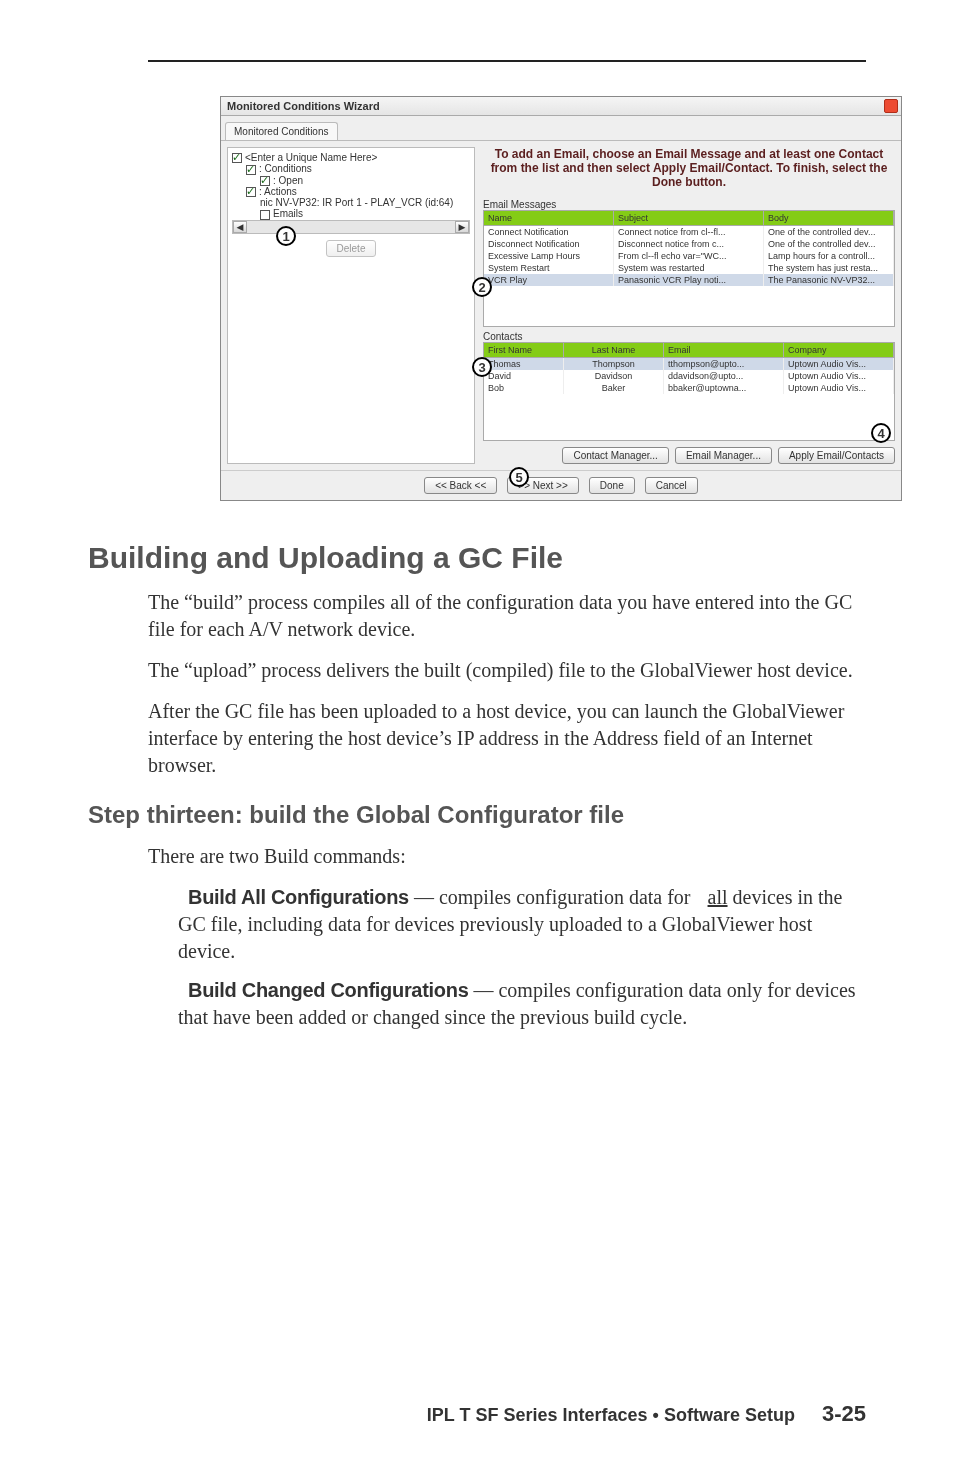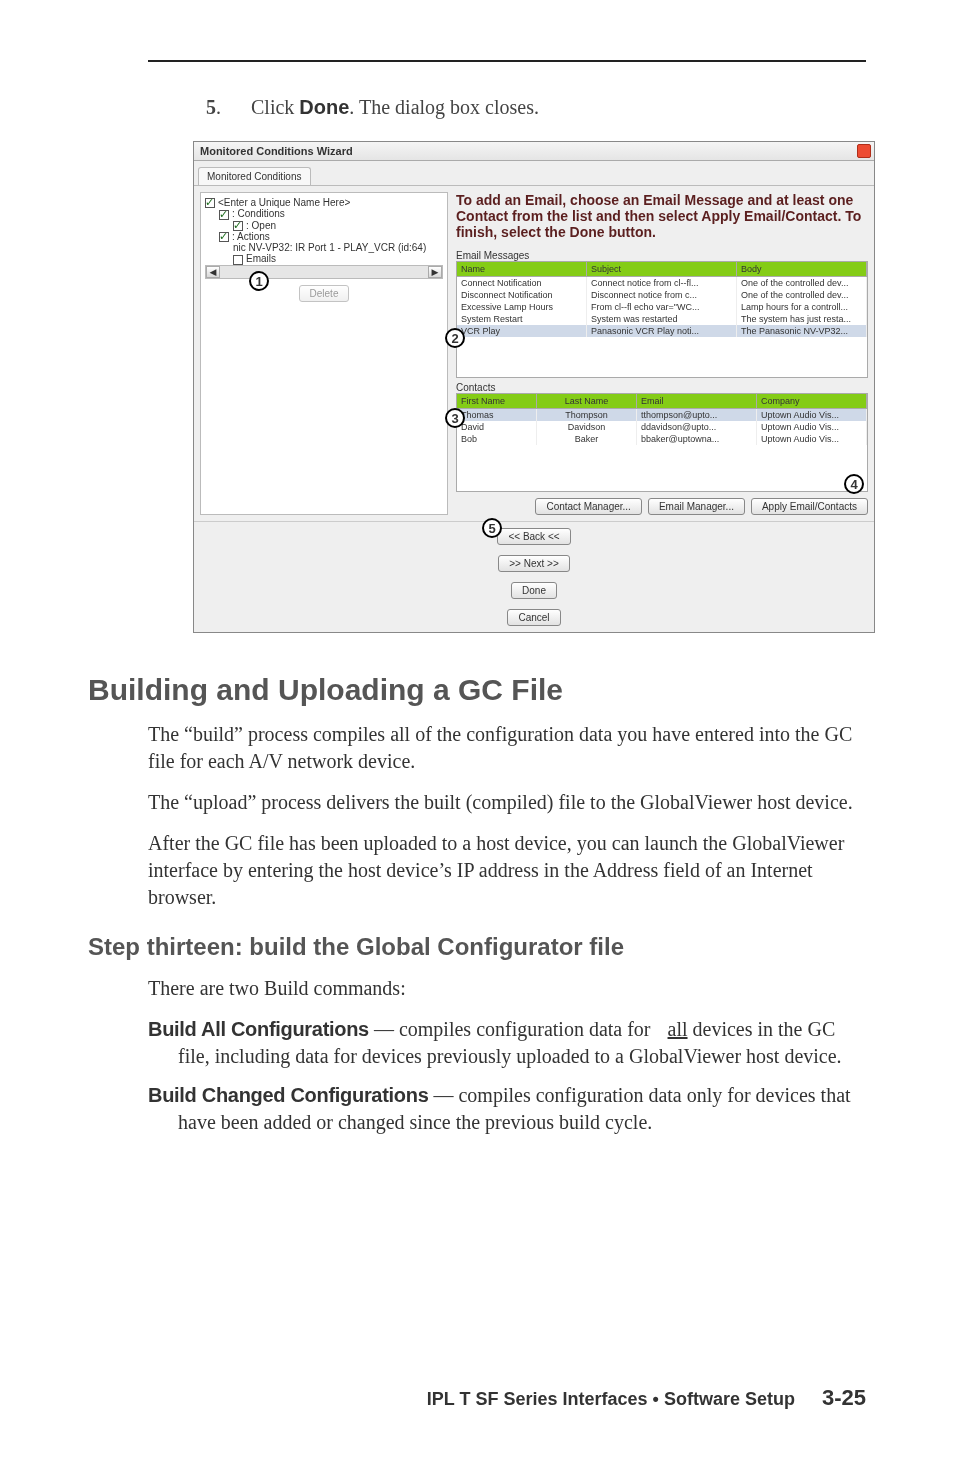--- a/index.html
+++ b/index.html
@@ -24,21 +24,21 @@
     font-size: 20px;
     color: #444;
     margin-left: 58px;
     margin-bottom: 22px;
   }
   .step-line .nbold { font-weight: bold; }
   .step-line .dbold { font-family: Arial, Helvetica, sans-serif; font-weight: bold; color: #333; }
 
   
   .dialog-wrap {
-    margin-left: 45px;
+    margin-left: 72px;
     margin-bottom: 40px;
   }
   .dialog {
     width: 682px;
     border: 1px solid #888;
     font-family: Tahoma, Arial, sans-serif;
     font-size: 10px;
     color: #333;
     background: #efefef;
     position: relative;
@@ -112,23 +112,23 @@
     font: bold 13px/18px Arial;
     text-align: center;
   }
   .dlg-right {
     flex: 1;
     display: flex;
     flex-direction: column;
   }
   .instr {
     font-weight: bold;
-    font-size: 14px;
+    font-size: 12px;
     color: #5b1f1f;
-    text-align: left;
+    text-align: center;
     margin-bottom: 6px;
   }
   .gridlbl { font-size: 10px; margin-top: 4px; }
   .grid {
     background: #fff;
     border: 1px solid #aaa;
     font-size: 9px;
   }
   .grid .hdr {
     display: flex;
@@ -201,25 +201,26 @@
     line-height: 1.35;
     margin-bottom: 12px;
     padding-left: 30px;
     text-indent: -30px;
   }
   .term {
     font-family: "Arial Narrow", Arial, sans-serif;
     font-weight: bold;
     color: #333;
     letter-spacing: -0.3px;
+    margin-left: 40px;
   }
   .underline { text-decoration: underline; margin-left: 12px; }
   .footer {
     position: absolute;
-    bottom: 64px;
+    bottom: 48px;
     right: 88px;
     font-family: Arial, Helvetica, sans-serif;
     font-size: 18px;
     color: #444;
   }
   .footer .bold { font-weight: bold; color: #333; }
   .footer .pn { font-weight: 800; font-size: 22px; color: #333; margin-left: 22px; }
   .scrollbar-mock {
     display: flex;
     align-items: center;
@@ -236,25 +237,20 @@
     text-align: center;
     line-height: 10px;
   }
 </style>
 </head>
 <body>
 
 <div class="page">
   <div class="top-rule"></div>
 
-  <p class="step-line">
-    <span class="nbold">5</span><span>.</span>
-    &nbsp;&nbsp;&nbsp;&nbsp;
-    <span>Click </span><span class="dbold">Done</span><span>.  The dialog box closes.</span>
-  </p>
 
   <div class="dialog-wrap">
     <div class="dialog">
       <div class="dlg-title">
         <span>Monitored Conditions Wizard</span>
         <span class="dlg-close"></span>
       </div>
       <div class="dlg-tabbar">
         <span class="dlg-tab">Monitored Conditions</span>
       </div>
@@ -347,21 +343,21 @@
           </div>
 
           <div style="display:flex; justify-content:flex-end; gap:6px; margin-top:6px; position:relative;">
             <span class="btn">Contact Manager...</span>
             <span class="btn">Email Manager...</span>
             <span class="btn">Apply Email/Contacts</span>
             <span class="callout" style="right:4px; top:-24px;">4</span>
           </div>
         </div>
       </div>
-      <div class="dlg-bottom" style="justify-content:center; gap:10px; position:relative;flex-direction:column;">
+      <div class="dlg-bottom" style="justify-content:center; gap:10px; position:relative;">
         <span class="btn">&lt;&lt; Back &lt;&lt;</span>
         <span class="btn">&gt;&gt; Next &gt;&gt;</span>
         <span class="btn">Done</span>
         <span class="btn">Cancel</span>
         <span class="callout" style="left:50%; top:-4px; margin-left:-52px;">5</span>
       </div>
     </div>
   </div>
 
   <h1 class="h1">Building and Uploading a GC File</h1>

